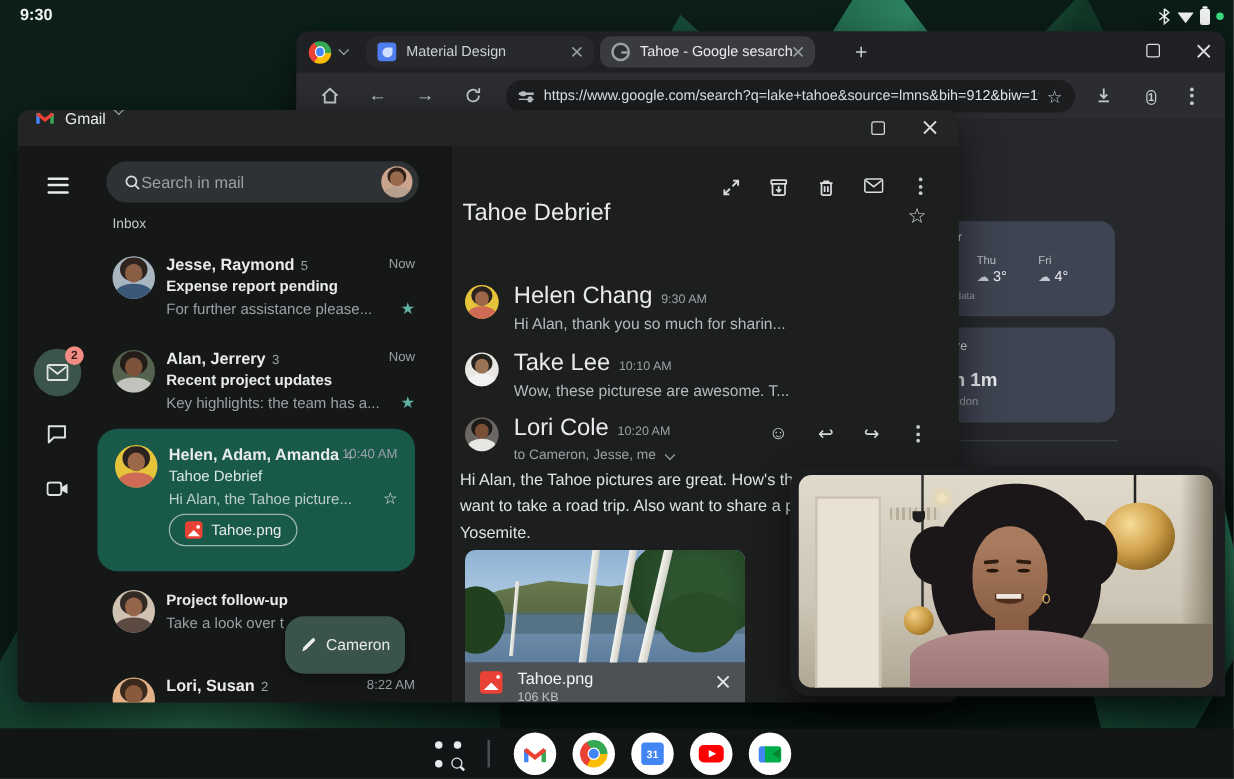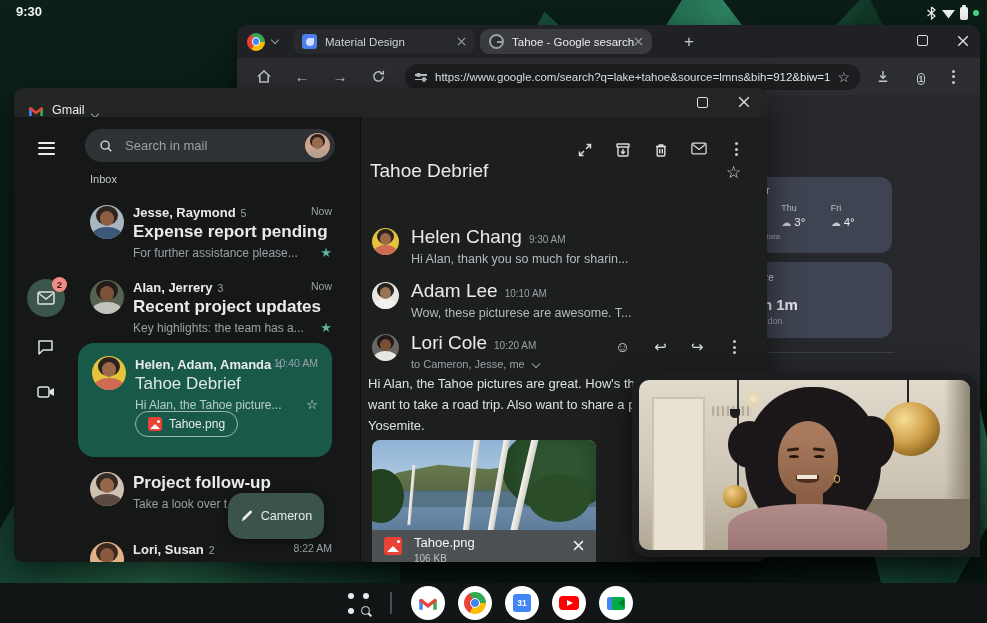--- a/index.html
+++ b/index.html
@@ -71,33 +71,33 @@
   .wtv{font-size:11.5px;color:#e8eaed}
   .wsrc{font-size:8px;color:#9aa0a6;margin-top:4px}
   .gdur{display:flex;align-items:center;gap:5px;margin-top:13px}
   .gpl{font-size:11px;color:#c3c7cf}
   .gtime{font-size:15px;font-weight:bold;color:#e8eaed}
   .gorig{font-size:9px;color:#9aa0a6;margin-top:3px}
   .resdiv{position:absolute;left:483px;top:257px;width:174px;height:1px;background:#3c4043}
 
   
   .gmail{left:14px;top:88px;width:753px;height:474px;background:#1d1f1e;border-radius:10px;box-shadow:0 12px 34px rgba(0,0,0,.6);overflow:hidden}
-  .gtitlebar{position:absolute;left:0;top:0;right:0;height:29px;background:#232525;display:flex;align-items:flex-end;padding:0 14px}
+  .gtitlebar{position:absolute;left:0;top:0;right:0;height:29px;background:#232525;display:flex;align-items:flex-start;padding:0 14px}
   .gm-name{font-size:12.5px;color:#e8eaed;margin-left:8px}
   .gm-max{left:683px;top:9px}.gm-close{left:724px;top:8px;width:12px;height:12px;color:#dadce0}
   .listbg{position:absolute;left:0;top:29px;width:346px;bottom:0;background:#161817}
   .gdivider{position:absolute;left:346px;top:29px;bottom:0;width:1px;background:rgba(0,0,0,.5)}
   .hamb{left:24px;top:51px;width:17px}
   .hamb i{display:block;height:2px;background:#e8eaed;margin:3.2px 0;border-radius:1px}
   .railbtn{color:#dfe3e0}
   .mailcircle{left:13px;top:191px;width:38px;height:38px;border-radius:50%;background:#3c554a;display:flex;align-items:center;justify-content:center}
   .badge{position:absolute;right:-2px;top:-2px;width:15px;height:15px;border-radius:50%;background:#f28b82;color:#3a1d1a;font-size:9.5px;font-weight:bold;text-align:center;line-height:15px}
   .chatic{left:23px;top:251px}.vidic{left:23px;top:296px}
   .gsearch{left:71px;top:41px;width:250px;height:33px;border-radius:17px;background:#2f3234;display:flex;align-items:center;padding:0 5px 0 14px}
-  .gsearch .ph{font-size:13px;color:#9aa0a6;margin-left:12px;flex:1}
+  .gsearch .ph{font-size:13px;color:#9aa0a6;flex:1}
   .inboxlbl{left:76px;top:85px;font-size:11px;color:#c5c9c7}
   .av{position:relative;border-radius:50%;overflow:hidden;flex:none;background:var(--bg)}
   .av i{display:block;position:absolute}
   .av .h{left:19%;top:4%;width:62%;height:56%;border-radius:50%;background:var(--hair)}
   .av .f{left:28%;top:17%;width:44%;height:46%;border-radius:50%;background:var(--skin)}
   .av .b{left:7%;top:64%;width:86%;height:50%;border-radius:50% 50% 0 0;background:var(--shirt)}
   .av-ethan{--bg:#a8b6c2;--hair:#2e241d;--skin:#8a5e42;--shirt:#3c5878}
   .av-alan{--bg:#55624f;--hair:#241c18;--skin:#7c523a;--shirt:#c2c3bd}
   .av-helen{--bg:#e5c43c;--hair:#2a2220;--skin:#9c6848;--shirt:#cf6a55}
   .av-grace{--bg:#cfc2b2;--hair:#332a26;--skin:#96664a;--shirt:#5c4a42}
@@ -105,21 +105,21 @@
   .av-adam{--bg:#e8e6e3;--hair:#26231f;--skin:#9a7354;--shirt:#f2f1ef}
   .av-lorim{--bg:#6a6662;--hair:#1d1a18;--skin:#7a4f36;--shirt:#e8e6e2}
   .av-me{--bg:#caa48c;--hair:#2e2019;--skin:#9a6a4c;--shirt:#b7a08e}
   .row{position:absolute;left:76px;width:242px;height:66px}
   .row .av{position:absolute;left:0;top:2px;width:34px;height:34px}
   .row .rc{margin-left:43px}
   .l1{position:relative;height:16px;white-space:nowrap}
   .nm{font-size:13px;font-weight:bold;color:#e8eaed}
   .ct{font-size:10.5px;color:#9aa0a6;margin-left:5px}
   .tm{position:absolute;right:0;top:2px;font-size:10.5px;color:#9aa0a6}
-  .l2{font-size:17px;font-weight:bold;color:#e8eaed;margin-top:3px;white-space:nowrap}
+  .l2{font-size:12px;font-weight:bold;color:#e8eaed;margin-top:3px;white-space:nowrap}
   .l3{position:relative;font-size:12px;color:#9aa0a6;margin-top:4px;white-space:nowrap}
   .l3 .star{position:absolute;right:0;top:-1px;font-size:13px;color:#5fb3a1}
   .r1{top:115px}.r2{top:190px}.r4{top:382px}.r5{top:452px}
   .sel{position:absolute;left:64px;top:255px;width:254px;height:114px;background:#19594a;border-radius:16px}
   .sel .av{position:absolute;left:14px;top:13px;width:34px;height:34px}
   .sel .rc{position:absolute;left:57px;top:12px;right:14px}
   .sel .l2{font-weight:normal;color:#dce8e2}
   .sel .l3{color:#b9cec5}
   .sel .l3 .star{color:#e8eaed}
   .chip{position:absolute;left:57px;top:68px;height:26px;display:inline-flex;align-items:center;gap:7px;padding:0 12px;border:1px solid #9db8ab;border-radius:13px}
@@ -501,21 +501,21 @@
       <div class="msn">Hi Alan, thank you so much for sharin...</div>
     </div>
   </div>
   <div class="msg m2">
     <span class="av av-adam">
         <i class="h"></i>
         <i class="f"></i>
         <i class="b"></i>
       </span>
     <div class="mc">
-      <div><span class="snd">Adam Lee</span><span class="mtm">10:10 AM</span></div>
+      <div><span class="snd">Take Lee</span><span class="mtm">10:10 AM</span></div>
       <div class="msn">Wow, these picturese are awesome. T...</div>
     </div>
   </div>
   <div class="msg m3">
     <span class="av av-lorim">
         <i class="h"></i>
         <i class="f"></i>
         <i class="b"></i>
       </span>
     <div class="mc">

